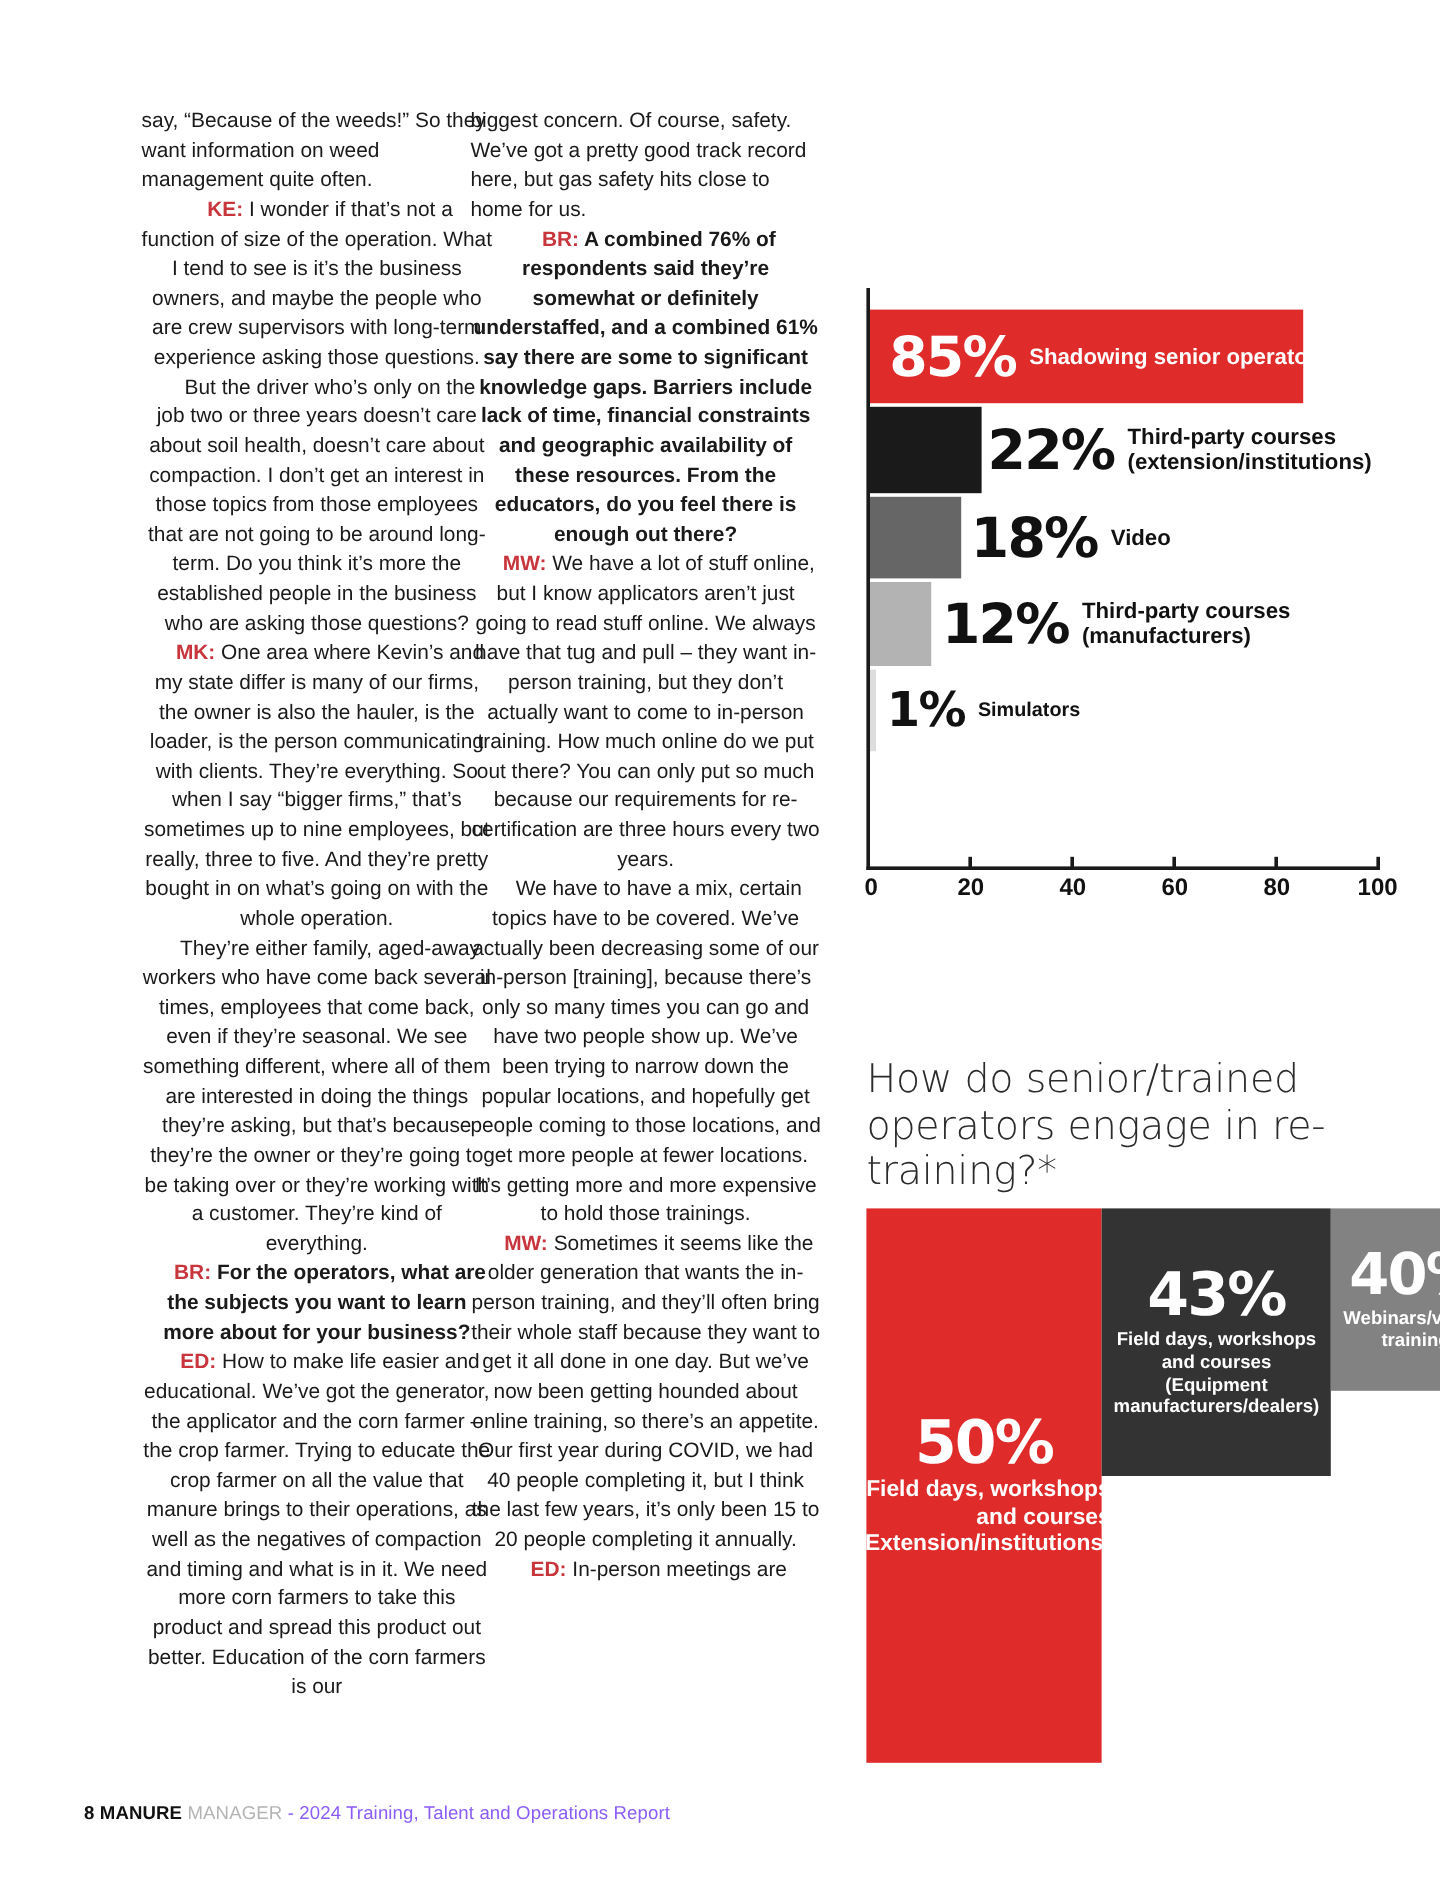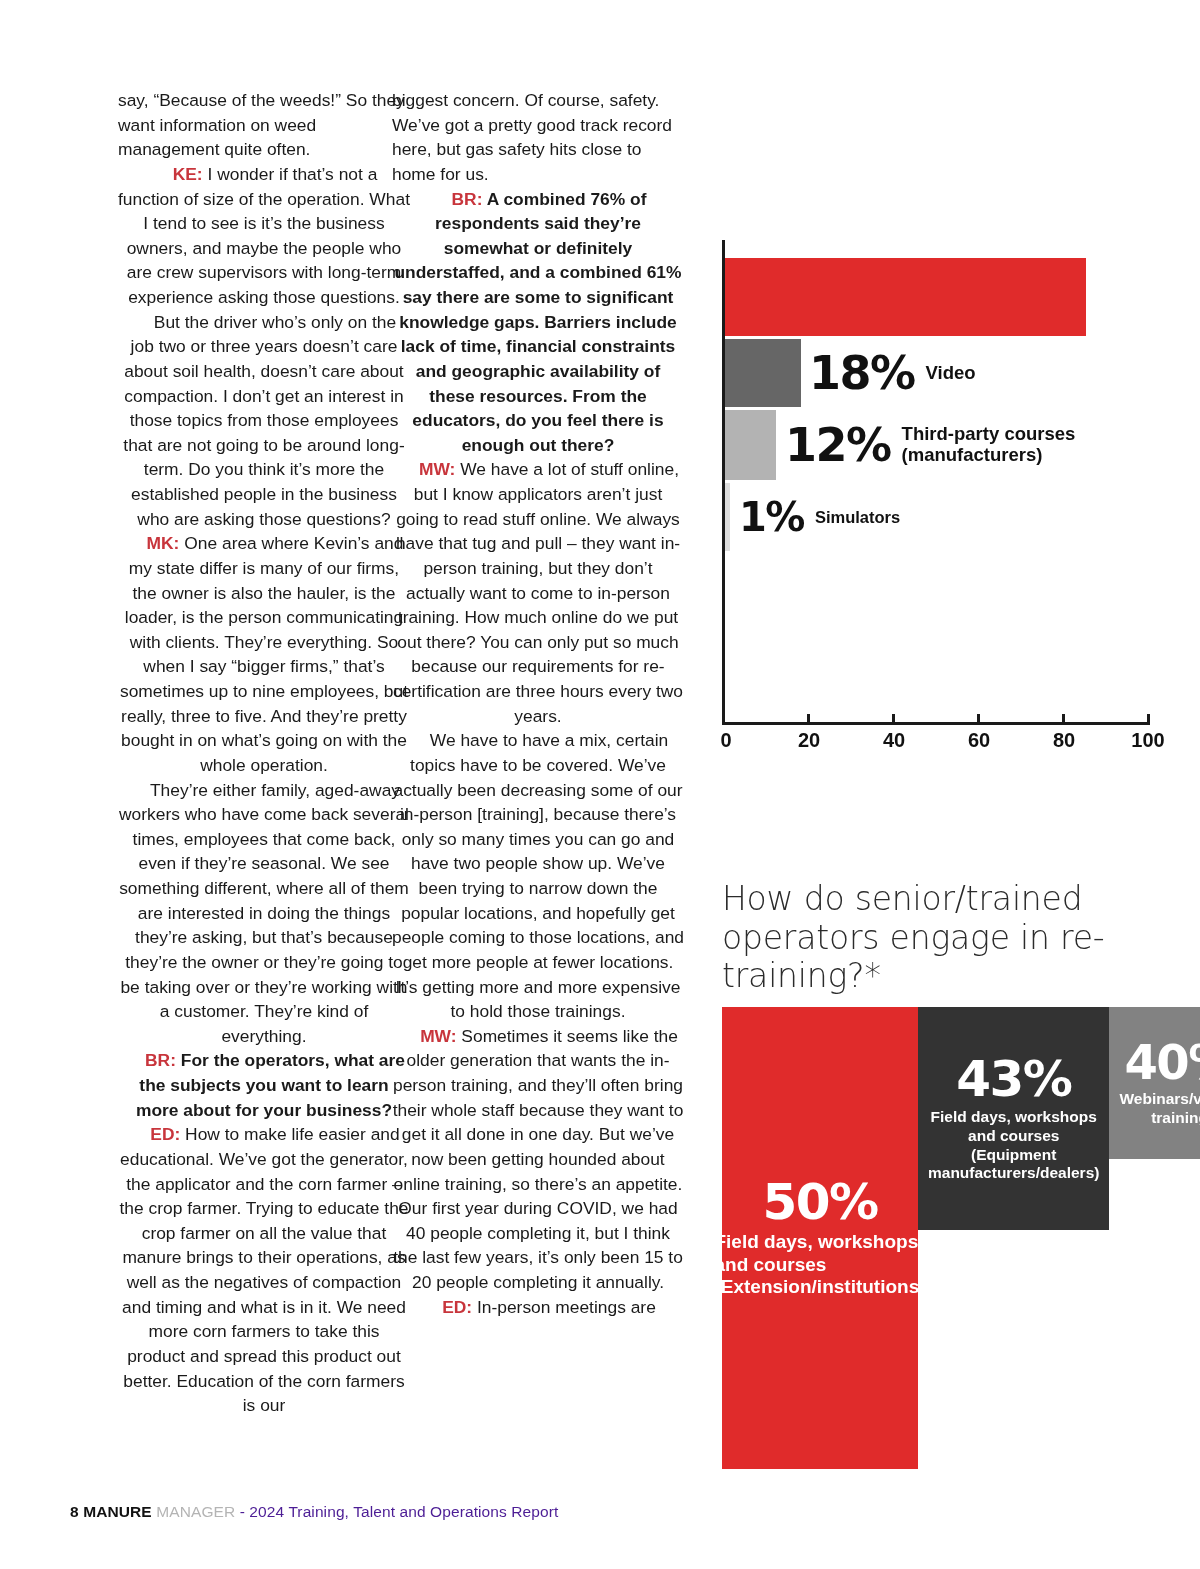--- a/index.html
+++ b/index.html
@@ -38,21 +38,21 @@
   .footer {
     position:absolute;
     left:70px;
     top:1503px;
     font-size:15.5px;
     letter-spacing:0.1px;
     white-space:nowrap;
   }
   .footer .f-strong { font-weight:bold; color:#111; }
   .footer .f-light { color:#b4b4b4; }
-  .footer .f-rest { color:#4c1d95; }
+  .footer .f-rest { color:#8b5cf6; }
 
   
   .rail { position:absolute; left:718px; top:0; width:460px; height:100%; }
 
   .q-title {
     font-family:"DejaVu Sans", sans-serif;
     font-weight:300;
     font-size:33px;
     line-height:1.17;
     color:#2b2b2b;
@@ -122,21 +122,21 @@
     left:4px; top:1007px;
     width:460px; height:462px;
     display:flex;
   }
   .c2-left {
     width:196px; height:100%;
     background:#e02b2b;
     display:flex; flex-direction:column;
     align-items:center; justify-content:center;
     padding:0 8px;
-    text-align:left;
+    text-align:right;
   }
   .c2-right { flex:1; display:flex; flex-direction:row; height:100%; }
   .c2-cell {
     display:flex; flex-direction:column;
     align-items:center; justify-content:center;
     text-align:center; padding:4px 10px;
   }
   .cell-43 { background:#333333; height:223px; }
   .cell-40 { background:#828282; height:152px; }
   .cell-10 { background:#b3b3b3; height:87px; flex-direction:row; align-items:baseline; gap:10px; }
@@ -208,22 +208,33 @@
       <div class="ticklabel" style="left:87px;">20</div>
       <div class="ticklabel" style="left:172px;">40</div>
       <div class="ticklabel" style="left:257px;">60</div>
       <div class="ticklabel" style="left:342px;">80</div>
       <div class="ticklabel" style="left:426px;">100</div>
 
       <div class="bars">
 
         <div class="barrow" style="height:78px;">
           <div class="bar" style="width:361px;background:#e02b2b;"></div>
-        </div>
-
+          <div class="inlabel" style="left:16px;">
+            <span class="pct white">85%</span>
+            <span class="cat white">Shadowing senior operators</span>
+          </div>
+        </div>
+
+        <div class="barrow" style="height:72px;margin-top:3px;">
+          <div class="bar" style="width:93px;background:#1a1a1a;"></div>
+          <div class="inlabel" style="left:98px;">
+            <span class="pct blk">22%</span>
+            <span class="cat blk">Third-party courses (extension/institutions)</span>
+          </div>
+        </div>
 
         <div class="barrow" style="height:68px;margin-top:3px;">
           <div class="bar" style="width:76px;background:#666666;"></div>
           <div class="inlabel" style="left:84px;">
             <span class="pct blk">18%</span>
             <span class="cat blk">Video</span>
           </div>
         </div>
 
         <div class="barrow" style="height:70px;margin-top:3px;">

